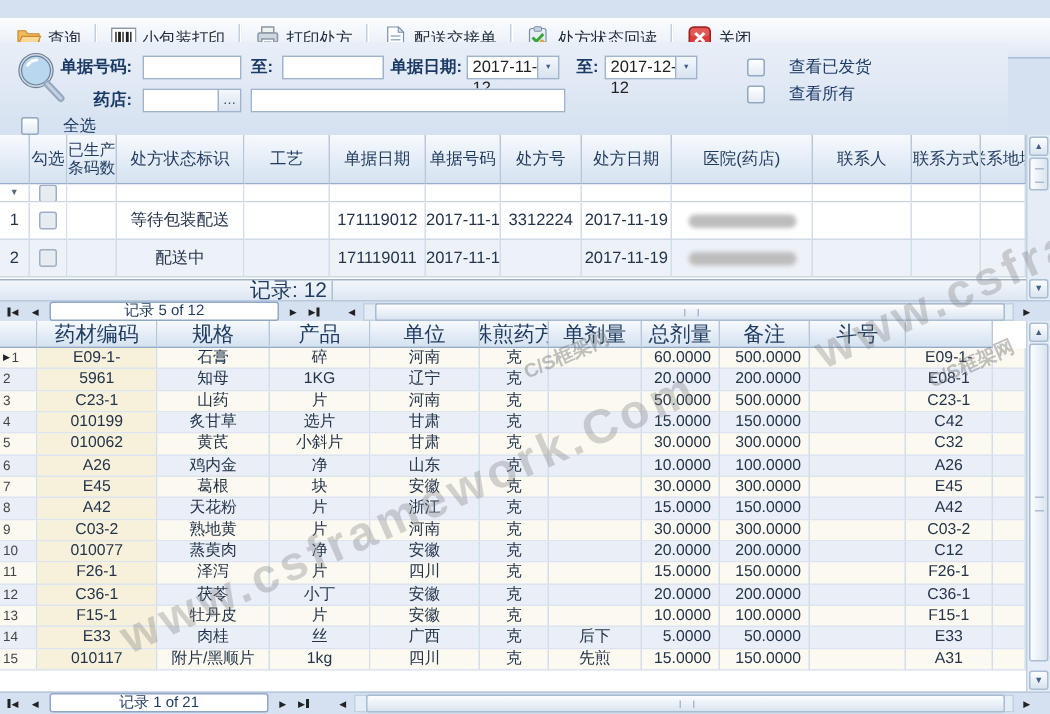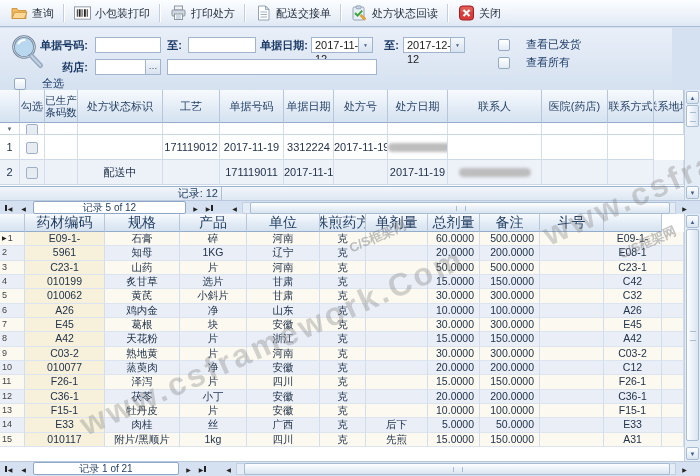--- a/index.html
+++ b/index.html
@@ -1,20 +1,20 @@
 <!DOCTYPE html>
 <html><head>
 <meta charset="utf-8">
 <style>
   html,body{margin:0;padding:0;}
   body{width:700px;height:476px;overflow:hidden;font-family:"Liberation Sans",sans-serif;}
   .app{position:relative;width:700px;height:476px;background:#d5e1f0;overflow:hidden;font-size:11px;color:#333;}
 
   
-  .toolbar{position:absolute;left:0;top:0;width:700px;height:27px;background:linear-gradient(#fbfdff,#eef3fa 55%,#dfe8f3);border-bottom:1px solid #aabdd6;display:flex;align-items:center;padding-left:4px;box-sizing:border-box;}
+  .toolbar{position:absolute;left:0;top:12px;width:700px;height:27px;background:linear-gradient(#fbfdff,#eef3fa 55%,#dfe8f3);border-bottom:1px solid #aabdd6;display:flex;align-items:center;padding-left:4px;box-sizing:border-box;}
   .tbtn{display:flex;align-items:center;gap:4px;height:23px;padding:0 7px;border-radius:2px;cursor:default;}
   .tbtn span{color:#1f2a38;}
   .tsep{width:1px;height:18px;background:#c3cfde;border-right:1px solid #fff;margin:0 2px;}
   .tico{width:17px;height:16px;flex:0 0 auto;}
 
   
   .fpanel{position:absolute;left:0;top:28px;width:672px;height:62px;background:linear-gradient(#e9eff8,#d5e1f0);}
   .flabel{position:absolute;color:#1b3a66;font-weight:bold;text-align:right;line-height:16px;height:16px;}
   .finput{position:absolute;height:16px;background:#fff;border:1px solid #a0b5cd;box-sizing:border-box;line-height:14px;padding:0 3px;font-size:11px;color:#222;}
   .combo .arr{position:absolute;right:0;top:0;width:13px;height:14px;background:linear-gradient(#f4f8fc,#d8e2ef);border-left:1px solid #a0b5cd;font-size:5px;color:#44608a;display:flex;align-items:center;justify-content:center;}
@@ -38,21 +38,21 @@
   .ugrid-head .hcell{font-size:11px;}
   .ufilter{height:12px;}
   .ufilter .cell{border-right:1px solid #d4deea;border-bottom:1px solid #c9d6e4;background:#fff;}
   .ufilter .icell{font-size:6px;display:flex;align-items:center;justify-content:center;}
   .urow{height:25px;}
   .urow .cell{border-right:1px solid #d4deea;border-bottom:1px solid #cdd9e6;line-height:24px;color:#22334a;}
   .urow:nth-child(odd) .cell{background:#fff;}
   .urow:nth-child(even) .cell{background:#edf1f8;}
   .redact{width:72px;height:9px;background:#bdbdbd;border-radius:5px;filter:blur(1.5px);margin:8px auto 0 auto;}
   .ufooter{position:absolute;left:0;bottom:0;width:684px;height:14px;background:linear-gradient(#f2f6fb,#dde7f2);border-top:1px solid #9db3cb;box-sizing:border-box;}
-  .ufooter .cnt{position:absolute;left:150px;top:0;width:68px;text-align:right;padding-right:3px;border-right:1px solid #aebfd2;color:#1e3a5f;font-size:11px;line-height:13px;}
+  .ufooter .cnt{position:absolute;left:150px;top:0;width:68px;text-align:right;padding-right:3px;border-right:1px solid #aebfd2;color:#1e3a5f;font-size:14px;line-height:13px;}
 
   
   .pager{position:absolute;left:0;width:700px;height:14px;background:#d5e1f0;border-top:1px solid #b9c8dc;box-sizing:border-box;display:block;padding-left:24px;}
   .pager-top{top:200px;}
   .pager-bottom{top:461px;height:15px;}
   .pbtn{position:absolute;top:1px;width:13px;height:12px;font-size:6px;color:#222;display:flex;align-items:center;justify-content:center;}
   .pbtn.bar-l::before{content:"";width:2px;height:6px;background:#222;margin-right:1px;}
   .pbtn.bar-r::after{content:"";width:2px;height:6px;background:#222;margin-left:1px;}
   .pbox{position:absolute;top:0;height:13px;background:#fff;border:1px solid #8fa8c8;border-radius:2px;box-sizing:border-box;color:#1e3a5f;font-size:10px;line-height:11px;text-align:center;}
   .htrack{position:absolute;top:1px;height:12px;background:#e4ecf5;border:1px solid #c2d1e2;box-sizing:border-box;}
@@ -208,26 +208,26 @@
     </div>
   </div>
 
   <div class="ugrid">
     <div class="ugrid-head">
       <div class="cell hcell"></div>
       <div class="cell hcell">勾选</div>
       <div class="cell hcell" style="white-space:normal;font-size:10.5px;">已生产条码数</div>
       <div class="cell hcell">处方状态标识</div>
       <div class="cell hcell">工艺</div>
+      <div class="cell hcell">单据日期</div>
       <div class="cell hcell">单据号码</div>
-      <div class="cell hcell">单据日期</div>
       <div class="cell hcell">处方号</div>
       <div class="cell hcell">处方日期</div>
+      <div class="cell hcell">医院(药店)</div>
       <div class="cell hcell">联系人</div>
-      <div class="cell hcell">医院(药店)</div>
       <div class="cell hcell">联系方式</div>
       <div class="cell hcell">联系地址</div>
     </div>
     <div class="ufilter">
         <div class="cell icell">▼</div>
         <div class="cell al-c"><span class="gridcheck"></span></div>
         <div class="cell"></div>
         <div class="cell"></div>
         <div class="cell"></div>
         <div class="cell"></div>
@@ -237,20 +237,21 @@
         <div class="cell"></div>
         <div class="cell"></div>
         <div class="cell"></div>
         <div class="cell"></div>
       </div>
     <div id="upper-rows">
         <div class="urow">
           <div class="cell icell al-c">1</div>
           <div class="cell al-c"><span class="gridcheck"></span></div>
           <div class="cell al-c"></div>
+          <div class="cell al-c">等待包装配送</div>
           <div class="cell al-c"></div>
           <div class="cell al-c">171119012</div>
           <div class="cell al-c">2017-11-19</div>
           <div class="cell al-c">3312224</div>
           <div class="cell al-c">2017-11-19</div>
           <div class="cell al-c">
             <div class="redact"></div>
           </div>
           <div class="cell"></div>
           <div class="cell"></div>

